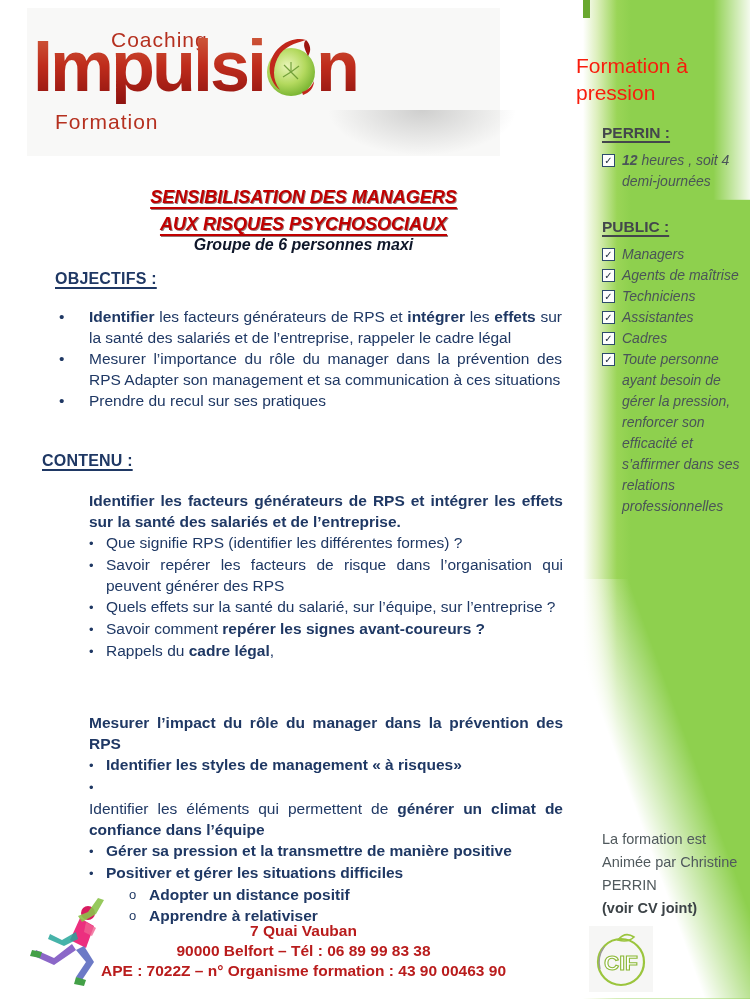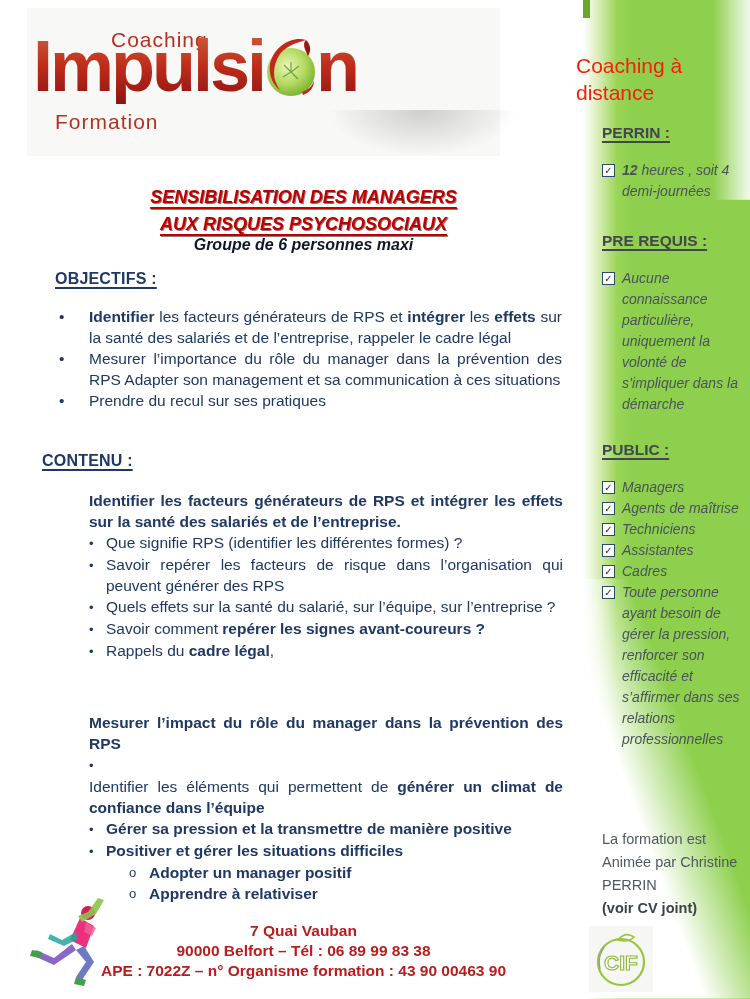--- a/index.html
+++ b/index.html
@@ -65,21 +65,21 @@
       linear-gradient(70deg,#ffffff 0%,#ffffff 38%,rgba(255,255,255,0) 62%) left bottom/100% 42% no-repeat,
       linear-gradient(270deg,rgba(255,255,255,.9) 0%,rgba(255,255,255,0) 22%) right top/100% 20% no-repeat,
       linear-gradient(90deg,#ffffff 0px,#ddefbd 14px,#9ad557 34px,#8ed04e 48px),
       #8ed04e;}
   #sidebar .top-sliver{position:absolute;left:0;top:0;width:7px;height:18px;background:#69a82f;}
   #sidebar-tagline{position:absolute;left:-7px;top:52px;width:150px;
                    color:#f81d0c;font-size:21px;line-height:27px;}
   .side-head{color:#43464c;font-size:15.5px;font-weight:700;
              text-decoration:underline;text-decoration-thickness:1.5px;text-underline-offset:3px;}
   #side-sections{position:absolute;left:19px;top:124px;width:142px;}
-  .side-items{margin-top:18px;}
+  .side-items{margin-top:8px;}
   .side-li{display:flex;gap:7px;color:#4a5458;font-style:italic;font-size:14px;
            line-height:21px;margin-bottom:0px;}
   .chk{flex:none;width:11px;height:11px;margin-top:4px;border:1.5px solid #2d4a6b;background:#fdfdfd;
        display:flex;align-items:center;justify-content:center;font-size:10px;line-height:1;
        color:#1c2b3a;font-style:normal;}
   .chk::before{content:"\2713";}
   #sec-prerequis{margin-top:30px;}
   #sec-public{margin-top:26px;}
   #side-animator{position:absolute;left:19px;top:828px;width:140px;
                  color:#50595d;font-size:14.5px;line-height:23px;}
@@ -162,34 +162,37 @@
         <div class="c-li">
           <div class="t"><span>Rappels du </span><span class="b">cadre légal</span><span>,</span></div>
         </div>
       </div>
   </div>
 
   <div id="block2" class="main-col">
     <div id="block2-para"><span class="b">Mesurer l’impact du rôle du manager dans la prévention des RPS</span></div>
     <div>
 
+    <div class="c-li">
+          <div class="t"><span class="b">Identifier les styles de management « à risques»</span></div>
+        </div>
         <div class="c-li flat">
           <div class="t"><span>Identifier les éléments qui permettent de </span><span class="b">générer un climat de confiance dans l’équipe</span></div>
         </div>
         <div class="c-li">
           <div class="t"><span class="b">Gérer sa pression et la transmettre de manière positive</span></div>
         </div>
         <div class="c-li">
           <div class="t"><span class="b">Positiver et gérer les situations difficiles</span></div>
         </div>
       </div>
     <div>
 
     <div class="sub-li">
-          <div class="t"><span class="b">Adopter un manager positif</span></div>
+          <div class="t"><span class="b">Adopter un distance positif</span></div>
         </div>
         <div class="sub-li">
           <div class="t"><span class="b">Apprendre à relativiser</span></div>
         </div>
       </div>
   </div>
 
   <svg id="runner" viewBox="0 0 88 100">
     <circle cx="62" cy="21" r="7" fill="#d81b60"></circle>
     <polygon points="54,26 68,34 60,56 44,48" fill="#ec2f7f"></polygon>
@@ -203,44 +206,34 @@
   </svg>
 
   <div id="footer">
     <div>7 Quai Vauban</div>
     <div>90000 Belfort – Tél : 06 89 99 83 38</div>
     <div>APE : 7022Z – n° Organisme formation : 43 90 00463 90</div>
   </div>
 
   <div id="sidebar">
     <div class="top-sliver"></div>
-    <div id="sidebar-tagline">Coaching à distance</div>
+    <div id="sidebar-tagline">Formation à pression</div>
 
     <div id="side-sections">
       <div id="sec-duree">
         <div class="side-head">PERRIN :</div>
         <div class="side-items">
 
         <div class="side-li">
               <span class="chk"></span>
               <div class="t"><span class="b">12 </span><span>heures , soit 4 demi-journées</span></div>
             </div>
           </div>
       </div>
 
-      <div id="sec-prerequis">
-        <div class="side-head">PRE REQUIS :</div>
-        <div class="side-items">
-
-        <div class="side-li">
-              <span class="chk"></span>
-              <div class="t"><span>Aucune connaissance particulière, uniquement la volonté de s’impliquer dans la démarche</span></div>
-            </div>
-          </div>
-      </div>
 
       <div id="sec-public">
         <div class="side-head">PUBLIC :</div>
         <div class="side-items">
 
         <div class="side-li">
               <span class="chk"></span>
               <div class="t"><span>Managers</span></div>
             </div>
             <div class="side-li">

